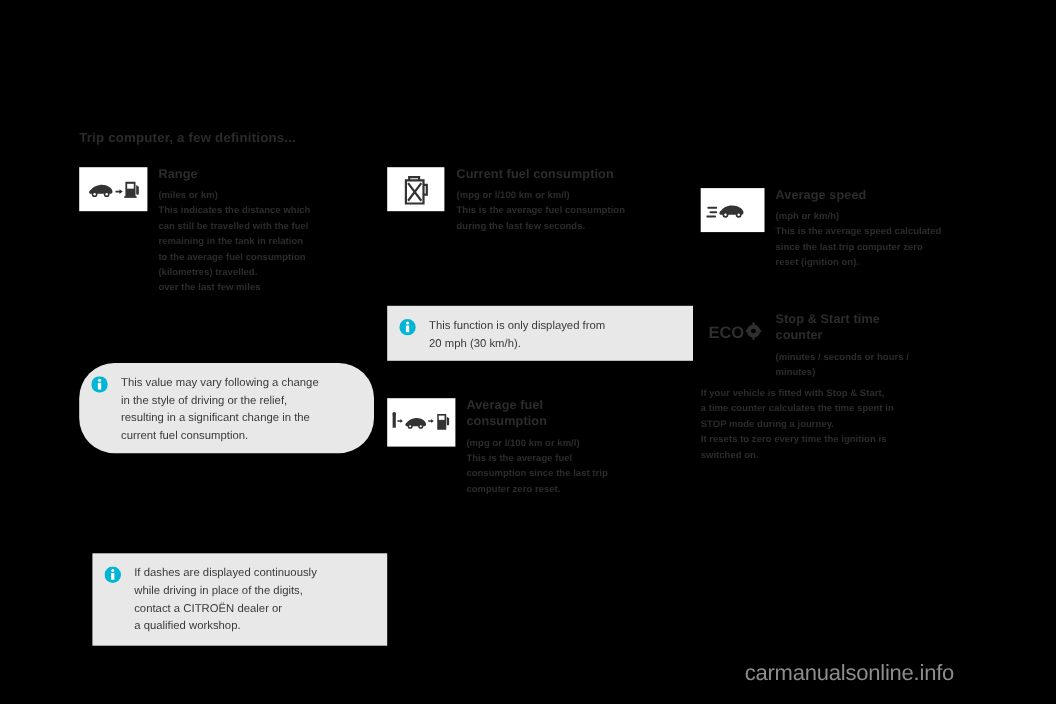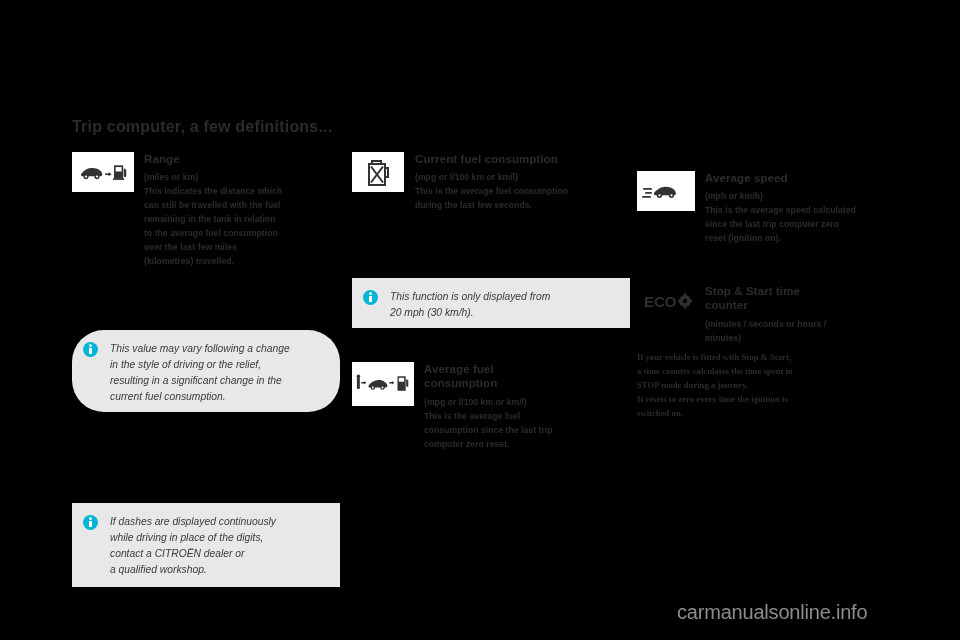--- a/index.html
+++ b/index.html
@@ -20,21 +20,21 @@
     position: absolute;
     inset: 0;
     background: #000000;
   }
 
   
   .page-title {
     position: absolute;
     left: 72px;
     top: 118px;
-    font-size: 16px;
+    font-size: 12px;
     font-weight: bold;
     letter-spacing: .2px;
     color: #2b2b2b;
     white-space: nowrap;
   }
 
   
   .col {
     position: absolute;
     top: 152px;
@@ -84,21 +84,20 @@
   }
   p.unit-line { margin-bottom: 0px; }
 
   
   .loose-para {
     font-size: 8.6px;
     font-weight: bold;
     color: #2c2c2c;
     line-height: 1.62;
     letter-spacing: .05px;
-    font-family: Liberation Serif, serif;
   }
 
   
   .info-box {
     position: absolute;
     background: #e8e8e8;
     display: flex;
     align-items: flex-start;
     padding: 11px 12px 13px 11px;
     box-sizing: border-box;
@@ -108,21 +107,20 @@
     width: 15px;
     height: 15px;
     margin-right: 12px;
     margin-top: 1px;
   }
   .info-text {
     font-size: 10.3px;
     color: #3a3a3a;
     line-height: 1.55;
     font-weight: normal;
-    font-style: italic;
   }
   .info-text .ln { display: block; white-space: nowrap; }
 
   
   .watermark {
     position: absolute;
     left: 677px;
     top: 601px;
     font-size: 20px;
     color: #8d8d8d;
@@ -158,22 +156,22 @@
           </g>
         </svg>
       </div>
       <div class="block-body">
         <h2 class="section-head">Range</h2>
         <p class="unit-line">(miles or km)</p>
         <p class="body-line">This indicates the distance which</p>
         <p class="body-line">can still be travelled with the fuel</p>
         <p class="body-line">remaining in the tank in relation</p>
         <p class="body-line">to the average fuel consumption</p>
+        <p class="body-line">(kilometres) travelled.</p>
         <p class="body-line">over the last few miles</p>
-        <p class="body-line">(kilometres) travelled.</p>
       </div>
     </div>
   </div>
 
   <div class="info-box" style="left:72px; top:330px; width:268px; height:82px;border-radius:32px;">
     <span class="info-icon">
       <svg width="15" height="15" viewBox="0 0 16 16">
         <circle cx="8" cy="8" r="8" fill="#00b5d6"></circle>
         <circle cx="8" cy="3.9" r="1.5" fill="#ffffff"></circle>
         <path d="M6.4 6.4h3.2v6.4H6.4z" fill="#ffffff"></path>
@@ -181,21 +179,21 @@
     </span>
     <span class="info-text">
       <span class="ln">This value may vary following a change</span>
       <span class="ln">in the style of driving or the relief,</span>
       <span class="ln">resulting in a significant change in the</span>
       <span class="ln">current fuel consumption.</span>
     </span>
   </div>
 
 
-  <div class="info-box" style="left:72px; top:503px; width:268px; height:84px;">
+  <div class="info-box" style="left:84px; top:503px; width:268px; height:84px;">
     <span class="info-icon">
       <svg width="15" height="15" viewBox="0 0 16 16">
         <circle cx="8" cy="8" r="8" fill="#00b5d6"></circle>
         <circle cx="8" cy="3.9" r="1.5" fill="#ffffff"></circle>
         <path d="M6.4 6.4h3.2v6.4H6.4z" fill="#ffffff"></path>
       </svg>
     </span>
     <span class="info-text">
       <span class="ln">If dashes are displayed continuously</span>
       <span class="ln">while driving in place of the digits,</span>

